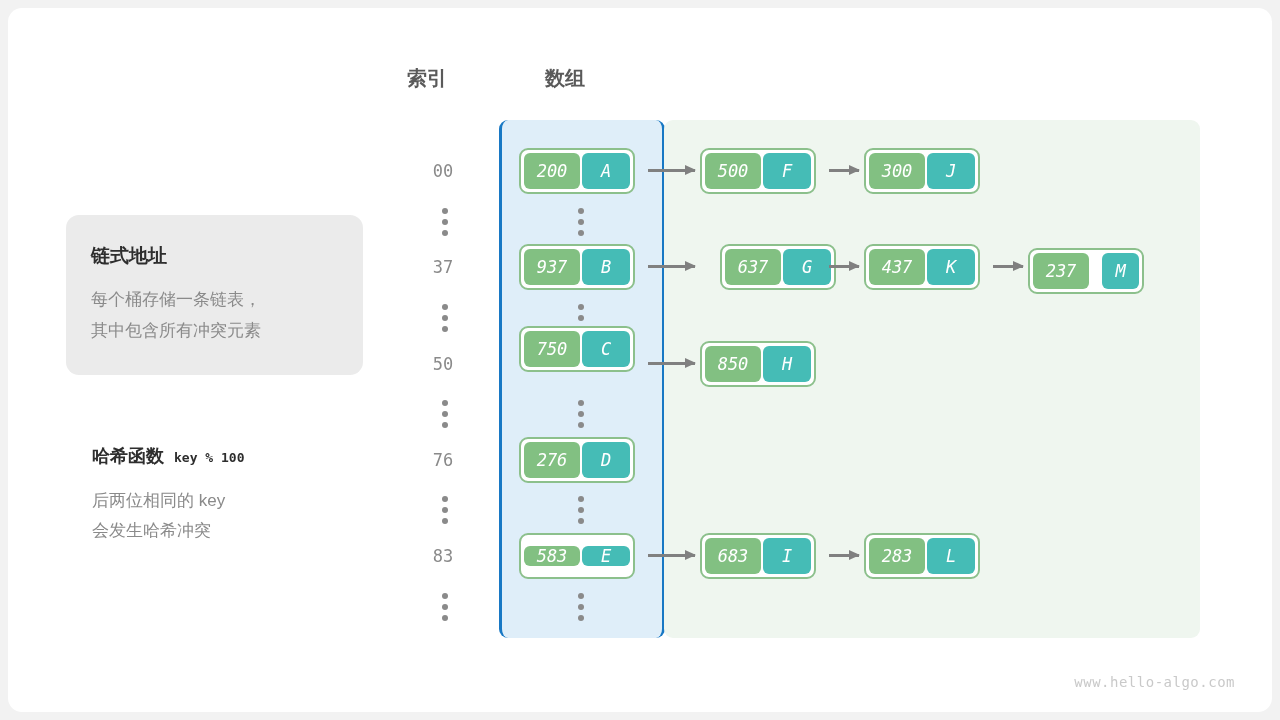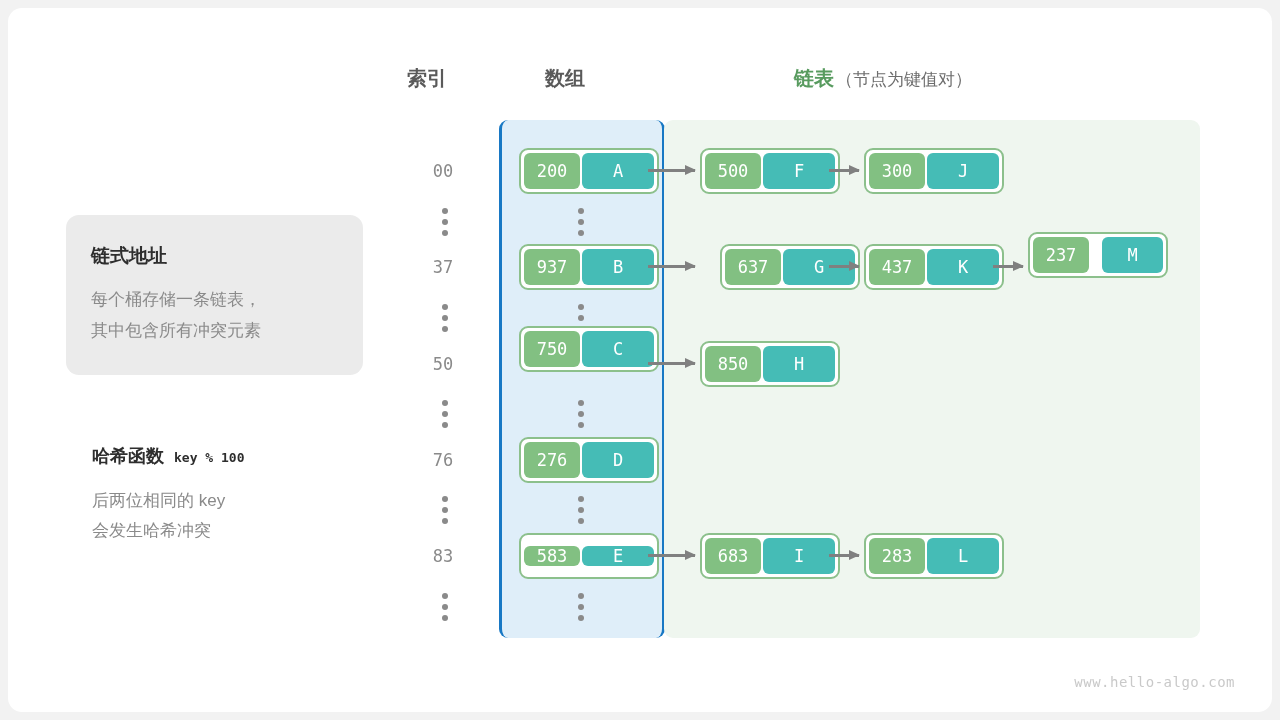--- a/index.html
+++ b/index.html
@@ -129,21 +129,21 @@
     position: absolute;
     width: 82px;
     height: 46px;
     border: 2px solid #8cc08c;
     border-radius: 9px;
     background: #ffffff;
     padding: 3px;
     display: flex;
     gap: 2px;
   }
-  .node.kv { width: 140px; }
+  .node.kv { width: 116px; font-style: italic; }
   .node .key,
   .node .val {
     display: flex;
     align-items: center;
     justify-content: center;
     color: #ffffff;
     font-family: "DejaVu Sans Mono", "Liberation Mono", monospace;
     font-size: 17px;
     border-radius: 6px;
   }
@@ -195,21 +195,20 @@
     letter-spacing: 0.5px;
   }
 </style>
 </head>
 <body>
 
 <div id="page-card">
 
   <div class="hdr" id="hdr-index">索引</div>
   <div class="hdr" id="hdr-array">数组</div>
-  <div class="hdr" id="hdr-list"><span>链表</span><span id="hdr-list-note">（节点为键值对）</span></div>
 
   <div id="info-panel">
     <div id="info-title">链式地址</div>
     <div id="info-body">每个桶存储一条链表，
 其中包含所有冲突元素</div>
   </div>
 
   <div id="hash-title"><span>哈希函数</span>&nbsp;&nbsp;<span class="mono">key % 100</span></div>
   <div id="hash-body">后两位相同的 key
 会发生哈希冲突</div>
@@ -252,21 +251,21 @@
       <div class="node kv" style="left: 692px; top: 236px; margin-left: 20px;">
         <div class="key">637</div>
         <div class="val">G</div>
       </div>
       <div class="arrow" style="left: 821px; width: 30px; top: 257px;"></div>
       <div class="node kv" style="left: 856px; top: 236px;">
         <div class="key">437</div>
         <div class="val">K</div>
       </div>
       <div class="arrow" style="left: 985px; width: 30px; top: 257px;"></div>
-      <div class="node kv" style="left: 1020px; top: 224px; gap: 13px;">
+      <div class="node kv" style="left: 1020px; top: 240px; gap: 13px;">
         <div class="key">237</div>
         <div class="val">M</div>
       </div>
       <div class="ellipsis" style="left: 434px; top: 296px;">
         <i></i>
         <i></i>
         <i></i>
       </div>
       <div class="ellipsis" style="left: 570px; top: 296px;">
         <i></i>

